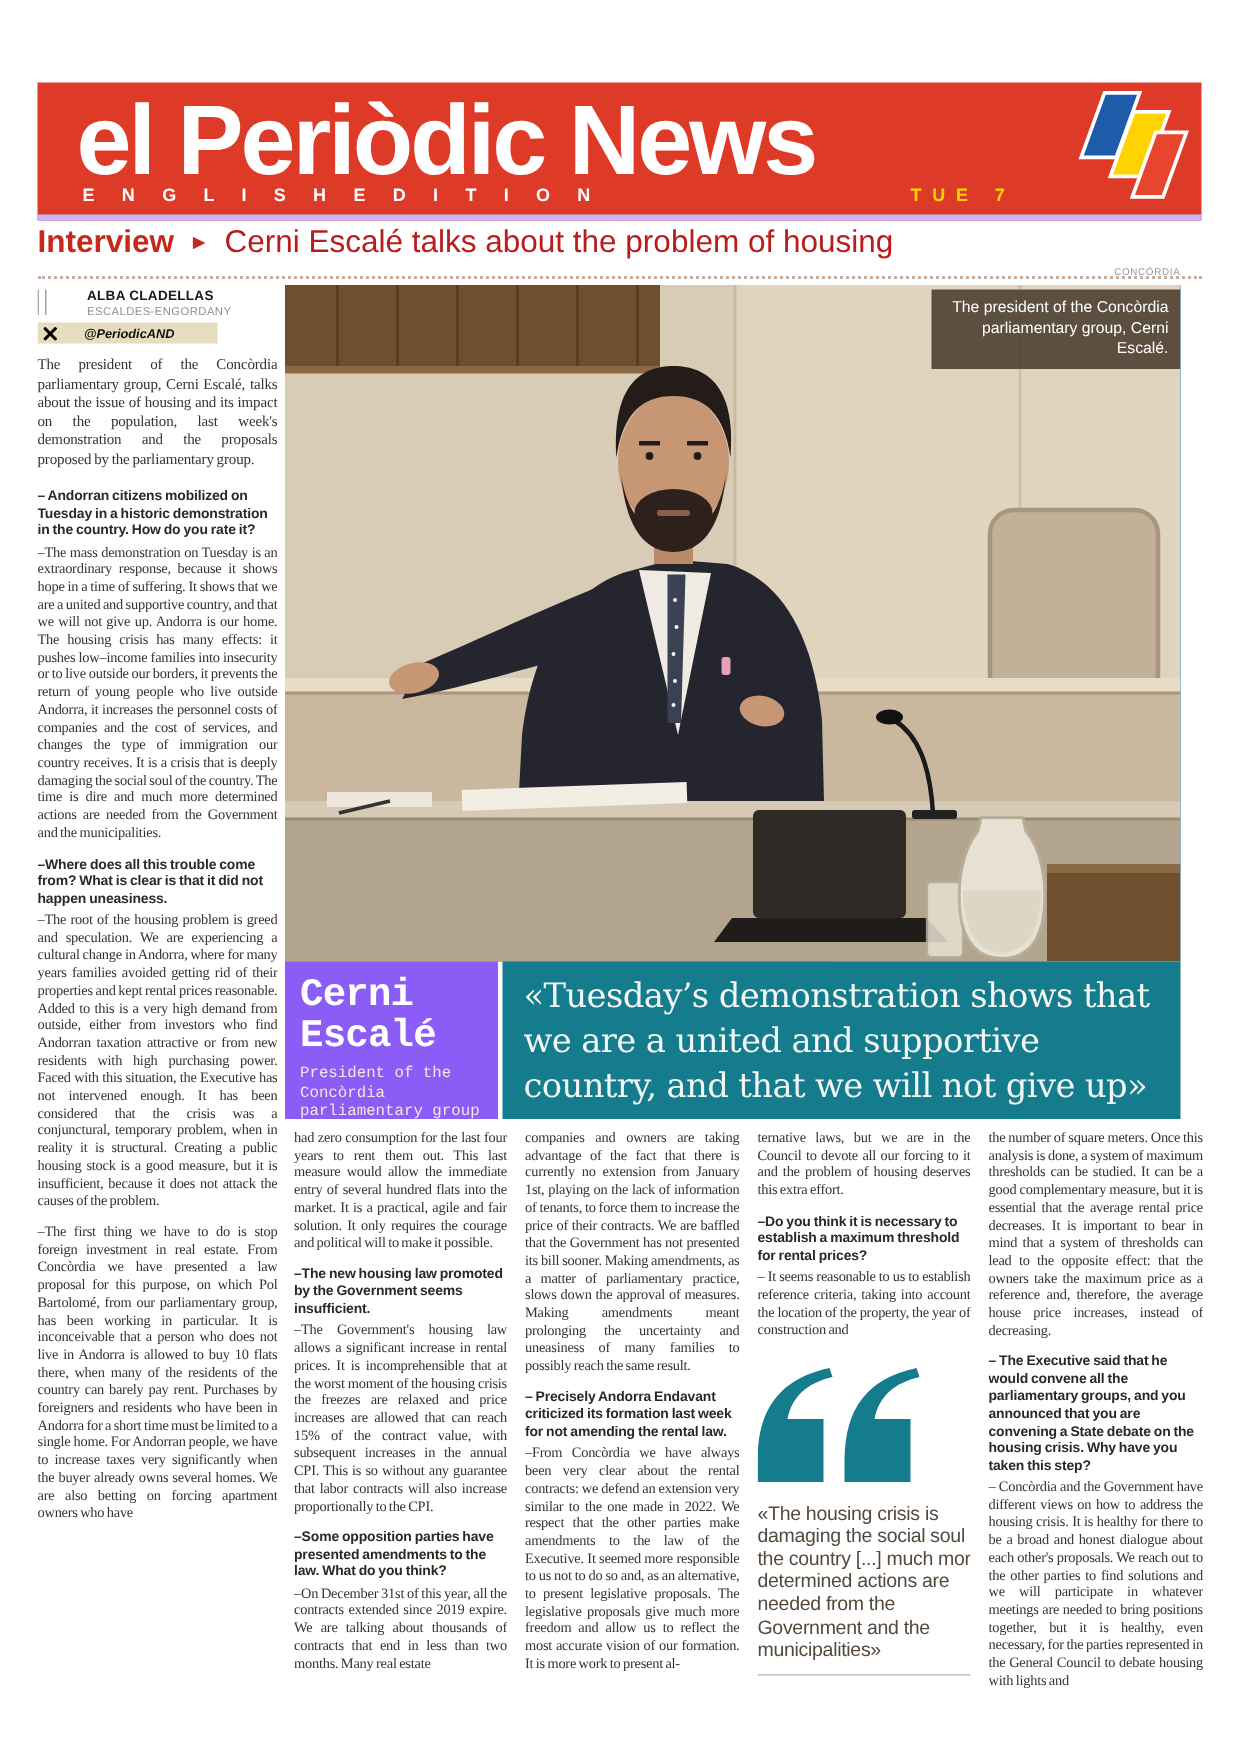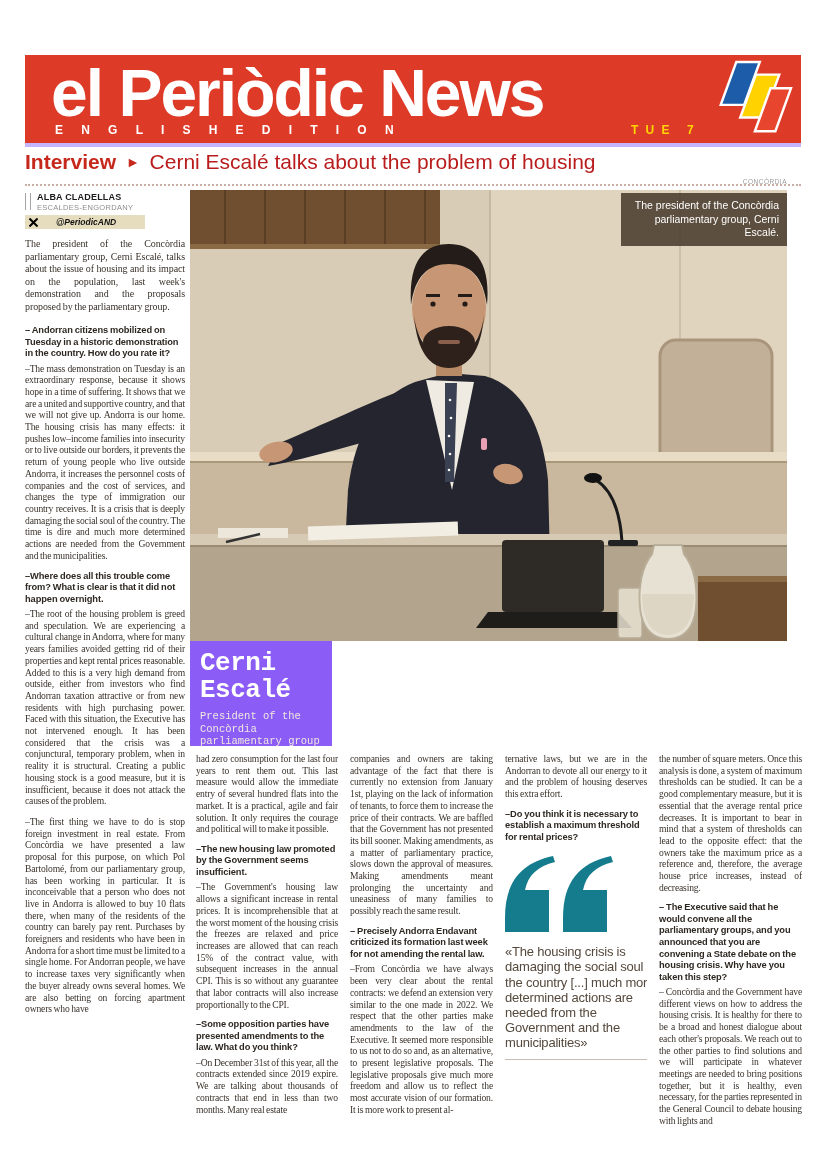--- a/index.html
+++ b/index.html
@@ -8,21 +8,21 @@
 
   
   #masthead{position:absolute;left:25px;top:55px;width:776px;height:88px;
             background:#de3a28;border-bottom:4px solid #c4b5fd;}
   .mast-title{position:absolute;left:26px;top:-3px;color:#ffffff;
               font-family:"Liberation Sans",sans-serif;font-weight:700;
               font-size:66px;letter-spacing:-2px;line-height:1.25;white-space:nowrap;}
   .mast-edition{position:absolute;left:30px;bottom:6px;color:#ffffff;
                 font-family:"Liberation Sans",sans-serif;font-weight:700;
                 font-size:12px;letter-spacing:0.62em;white-space:nowrap;}
-  .mast-date{position:absolute;right:100px;bottom:6px;color:#ffd400;
+  .mast-date{position:absolute;right:124px;bottom:6px;color:#ffd400;
              font-family:"Liberation Sans",sans-serif;font-weight:700;
              font-size:12px;letter-spacing:0.6em;white-space:nowrap;}
   .mast-logo{position:absolute;right:8px;top:5px;}
 
   
   #section-line{position:absolute;left:25px;top:150px;width:776px;height:30px;
                 font-family:"Liberation Sans",sans-serif;font-size:21px;white-space:nowrap;}
   .sec-label{color:#c6281b;font-weight:600;}
   .sec-arrow{color:#c6281b;font-size:14px;vertical-align:2px;padding:0 4px;}
   .sec-headline{color:#b91c1c;font-weight:500;}
@@ -40,21 +40,21 @@
   p.a{font-size:9.6px;line-height:1.22;letter-spacing:-0.15px;word-spacing:-0.6px;
       margin:0 0 9px 0;}
   p.lead{font-size:10px;line-height:1.25;letter-spacing:-0.1px;word-spacing:-0.5px;
          margin:9px 0 12px 0;font-weight:500;}
   p.q{font-family:"Liberation Sans",sans-serif;font-weight:700;color:#2e2822;
       font-size:9.3px;line-height:1.24;letter-spacing:-0.1px;word-spacing:-0.5px;
       margin:9px 0 3px 0;text-align:left;}
 
   
   #byline{margin-bottom:2px;text-align:left;}
-  .byline-top{display:flex;align-items:flex-start;}
+  .byline-top{display:flex;align-items:flex-start;gap:21px;}
   .vbars{width:4px;height:17px;border-left:1px solid #a5a5a5;border-right:1px solid #a5a5a5;
          margin-right:6px;margin-top:1px;flex:0 0 auto;}
   .author{font-family:"Liberation Sans",sans-serif;font-weight:700;font-size:9px;
           color:#1a1a1a;letter-spacing:0.2px;}
   .location{font-family:"Liberation Sans",sans-serif;font-size:7.5px;color:#8e8e8e;
             letter-spacing:0.3px;margin-top:1px;}
   .handle-row{margin-top:3px;background:#e6dcbe;width:112px;padding:2px 4px;
               display:flex;align-items:center;gap:18px;font-style:italic;}
   .handle{font-family:"Liberation Sans",sans-serif;font-weight:700;font-size:8.5px;color:#111;}
 
@@ -192,20 +192,21 @@
     </svg>
     <div id="photo-caption">The president of the Concòrdia parliamentary group, Cerni Escalé.</div>
   </div>
 
   <div id="namebox">
     <div class="name-line">Cerni</div>
     <div class="name-line">Escalé</div>
     <div class="role">President of the Concòrdia parliamentary group</div>
   </div>
 
+  <div id="banner-quote">«Tuesday’s demonstration shows that we are a united and supportive country, and that we will not give up»</div>
 
   <div class="col" id="col1">
     <div id="byline">
       <div class="byline-top">
         <div class="vbars"></div>
         <div>
           <div class="author">ALBA CLADELLAS</div>
           <div class="location">ESCALDES-ENGORDANY</div>
         </div>
       </div>
@@ -213,21 +214,21 @@
         <svg width="9" height="9" viewBox="0 0 10 10">
           <path d="M0.5 0.5 L9.5 9.5 M9.5 0.5 L0.5 9.5" stroke="#000" stroke-width="2.2"></path>
         </svg>
         <span class="handle">@PeriodicAND</span>
       </div>
     </div>
     <div>
         <p class="lead">The president of the Concòrdia parliamentary group, Cerni Escalé, talks about the issue of housing and its impact on the population, last week's demonstration and the proposals proposed by the parliamentary group.</p>
         <p class="q">– Andorran citizens mobilized on Tuesday in a historic demonstration in the country. How do you rate it?</p>
         <p class="a">–The mass demonstration on Tuesday is an extraordinary response, because it shows hope in a time of suffering. It shows that we are a united and supportive country, and that we will not give up. Andorra is our home. The housing crisis has many effects: it pushes low–income families into insecurity or to live outside our borders, it prevents the return of young people who live outside Andorra, it increases the personnel costs of companies and the cost of services, and changes the type of immigration our country receives. It is a crisis that is deeply damaging the social soul of the country. The time is dire and much more determined actions are needed from the Government and the municipalities.</p>
-        <p class="q">–Where does all this trouble come from? What is clear is that it did not happen overnight.</p>
+        <p class="q">–Where does all this trouble come from? What is clear is that it did not happen uneasiness.</p>
         <p class="a">–The root of the housing problem is greed and speculation. We are experiencing a cultural change in Andorra, where for many years families avoided getting rid of their properties and kept rental prices reasonable. Added to this is a very high demand from outside, either from investors who find Andorran taxation attractive or from new residents with high purchasing power. Faced with this situation, the Executive has not intervened enough. It has been considered that the crisis was a conjunctural, temporary problem, when in reality it is structural. Creating a public housing stock is a good measure, but it is insufficient, because it does not attack the causes of the problem.</p>
         <p class="a">–The first thing we have to do is stop foreign investment in real estate. From Concòrdia we have presented a law proposal for this purpose, on which Pol Bartolomé, from our parliamentary group, has been working in particular. It is inconceivable that a person who does not live in Andorra is allowed to buy 10 flats there, when many of the residents of the country can barely pay rent. Purchases by foreigners and residents who have been in Andorra for a short time must be limited to a single home. For Andorran people, we have to increase taxes very significantly when the buyer already owns several homes. We are also betting on forcing apartment owners who have</p>
       </div>
   </div>
 
   <div class="col" id="col2">
       <div>
         <p class="a">had zero consumption for the last four years to rent them out. This last measure would allow the immediate entry of several hundred flats into the market. It is a practical, agile and fair solution. It only requires the courage and political will to make it possible.</p>
         <p class="q">–The new housing law promoted by the Government seems insufficient.</p>
         <p class="a">–The Government's housing law allows a significant increase in rental prices. It is incomprehensible that at the worst moment of the housing crisis the freezes are relaxed and price increases are allowed that can reach 15% of the contract value, with subsequent increases in the annual CPI. This is so without any guarantee that labor contracts will also increase proportionally to the CPI.</p>
@@ -237,22 +238,23 @@
     </div>
   <div class="col" id="col3">
       <div>
         <p class="a">companies and owners are taking advantage of the fact that there is currently no extension from January 1st, playing on the lack of information of tenants, to force them to increase the price of their contracts. We are baffled that the Government has not presented its bill sooner. Making amendments, as a matter of parliamentary practice, slows down the approval of measures. Making amendments meant prolonging the uncertainty and uneasiness of many families to possibly reach the same result.</p>
         <p class="q">– Precisely Andorra Endavant criticized its formation last week for not amending the rental law.</p>
         <p class="a">–From Concòrdia we have always been very clear about the rental contracts: we defend an extension very similar to the one made in 2022. We respect that the other parties make amendments to the law of the Executive. It seemed more responsible to us not to do so and, as an alternative, to present legislative proposals. The legislative proposals give much more freedom and allow us to reflect the most accurate vision of our formation. It is more work to present al-</p>
       </div>
     </div>
   <div class="col" id="col4">
     <div>
-        <p class="a">ternative laws, but we are in the Andorran to devote all our energy to it and the problem of housing deserves this extra effort.</p>
+        <p class="a">ternative laws, but we are in the Council to devote all our forcing to it and the problem of housing deserves this extra effort.</p>
         <p class="q">–Do you think it is necessary to establish a maximum threshold for rental prices?</p>
+        <p class="a">– It seems reasonable to us to establish reference criteria, taking into account the location of the property, the year of construction and</p>
       </div>
     <svg class="quote-mark" width="108" height="76" viewBox="0 0 108 76">
       <path d="M48 0 C16 7 0 26 0 62 L0 76 L44 76 L44 34 L20 34 C23 19 33 10 50 6 Z" fill="#147c8c"></path>
       <path d="M106 0 C74 7 58 26 58 62 L58 76 L102 76 L102 34 L78 34 C81 19 91 10 108 6 Z" fill="#147c8c"></path>
     </svg>
     <div class="pull-quote">«The housing crisis is damaging the social soul of the country [...] much more determined actions are needed from the Government and the municipalities»</div>
     <div class="rule-after-quote"></div>
   </div>
   <div class="col" id="col5">
       <div>

